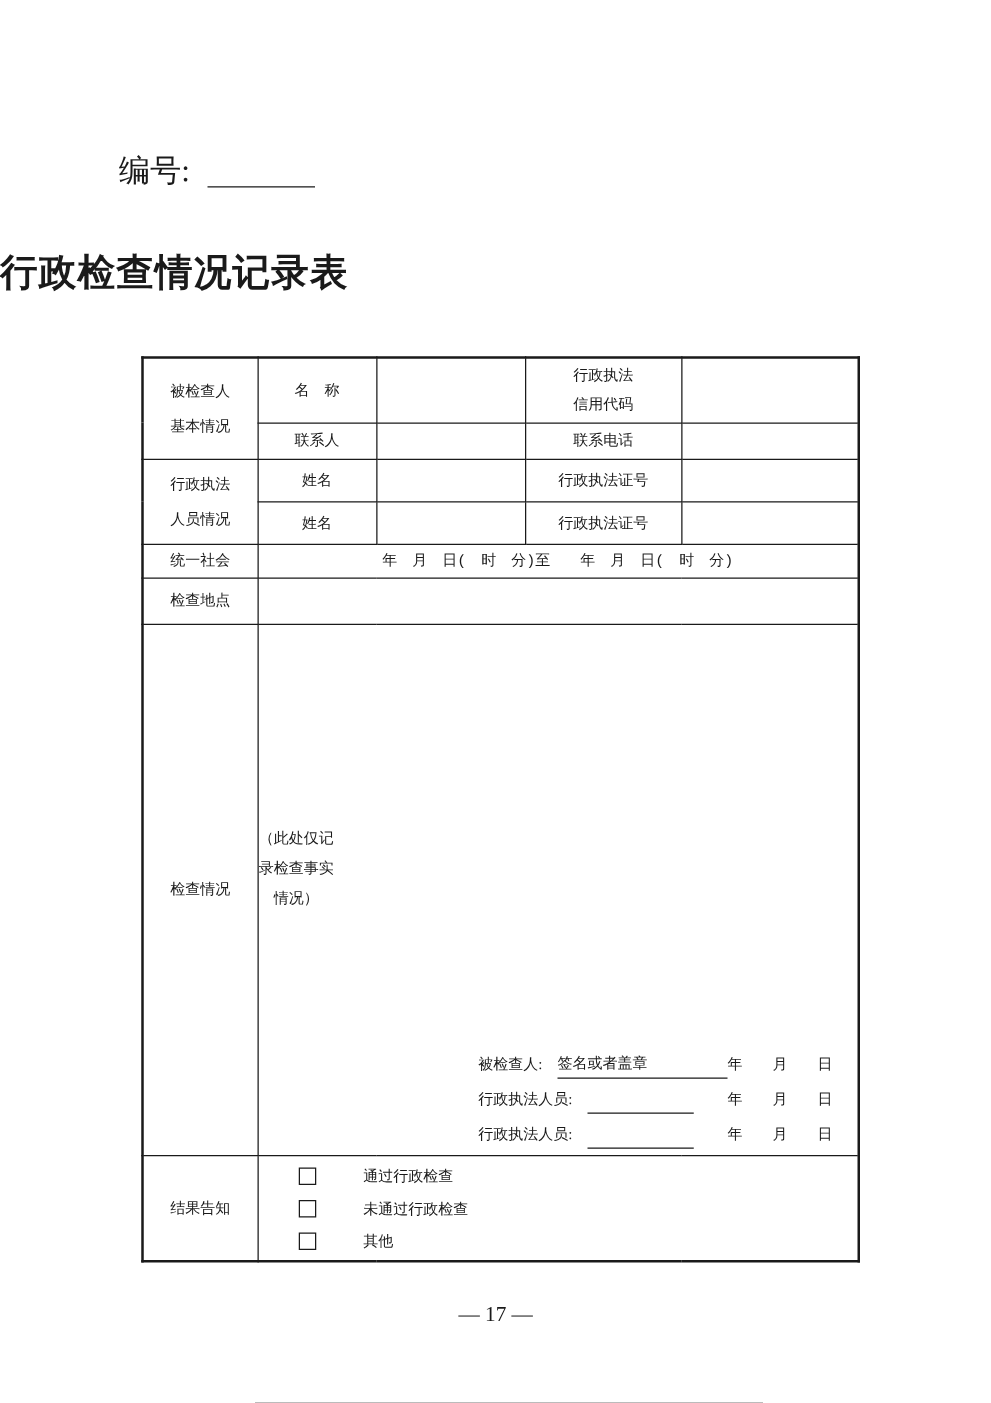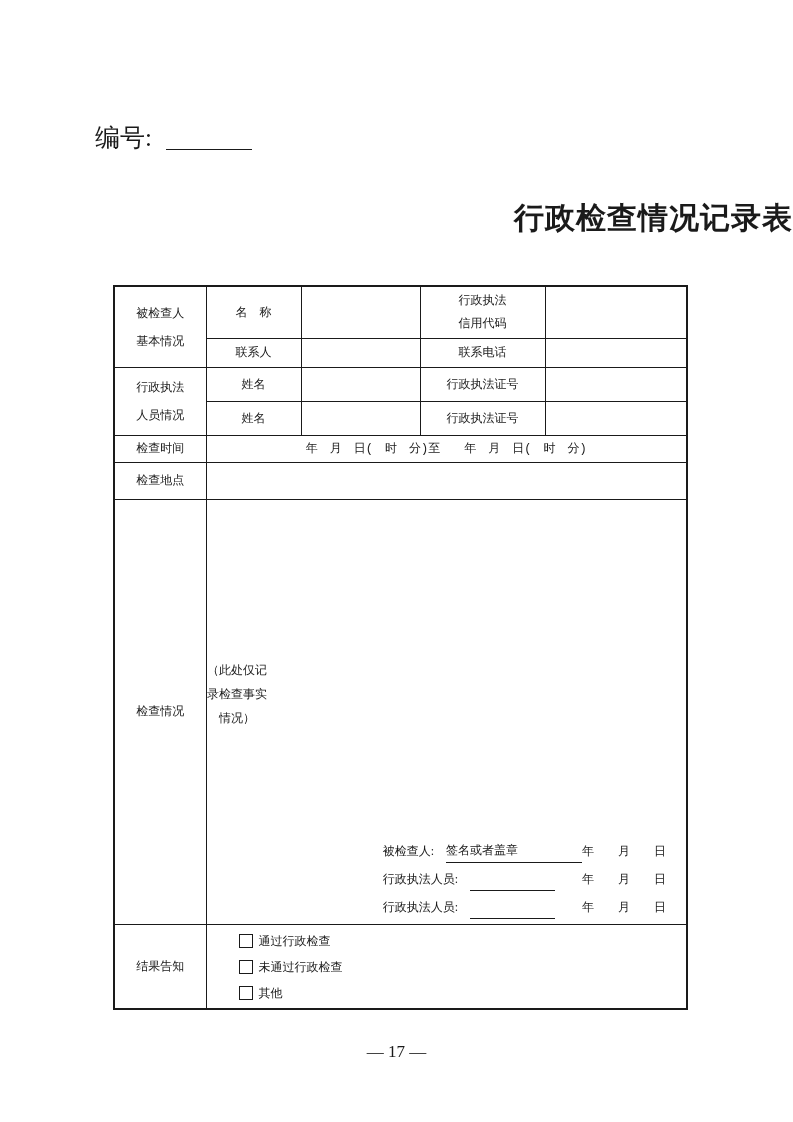--- a/index.html
+++ b/index.html
@@ -23,21 +23,21 @@
     display:inline-block;
     width:86px; height:19px;
     margin-left:14px;
     border-bottom:1.6px solid #1a1a1a;
     vertical-align:bottom;
   }
 
   
   .title {
     position:absolute; left:0; right:0; top:198px;
-    text-align:right;
+    text-align:left;
     font-size:30px; font-weight:bold; letter-spacing:1px;
   }
 
   
   table.form {
     position:absolute; left:113px; top:285px;
     width:573px;
     border-collapse:collapse;
     table-layout:fixed;
     font-size:12px;
@@ -99,20 +99,21 @@
 
   
   .result-inner {
     text-align:left;
     padding:3px 0 2px 32px;
   }
   .opt {
     display:flex; align-items:center;
     height:26px;
     line-height:26px;
+    gap:32px;
   }
   .checkbox {
     width:14px; height:14px;
     border:1.6px solid #1a1a1a;
     display:inline-block;
     margin-right:6px;
     flex:0 0 auto;
   }
 
   
@@ -172,21 +173,21 @@
         <td>行政执法证号</td>
         <td></td>
       </tr>
       <tr class="r4">
         <td>姓名</td>
         <td></td>
         <td>行政执法证号</td>
         <td></td>
       </tr>
       <tr class="r5">
-        <td>检查时间</td>
+        <td>统一社会</td>
         <td class="time-cell" colspan="4">年　月　日(　时　分)至　　年　月　日(　时　分)</td>
       </tr>
       <tr class="r6">
         <td>检查地点</td>
         <td colspan="4"></td>
       </tr>
       <tr class="r7">
         <td>检查情况</td>
         <td colspan="4">
           <div class="details-inner">

